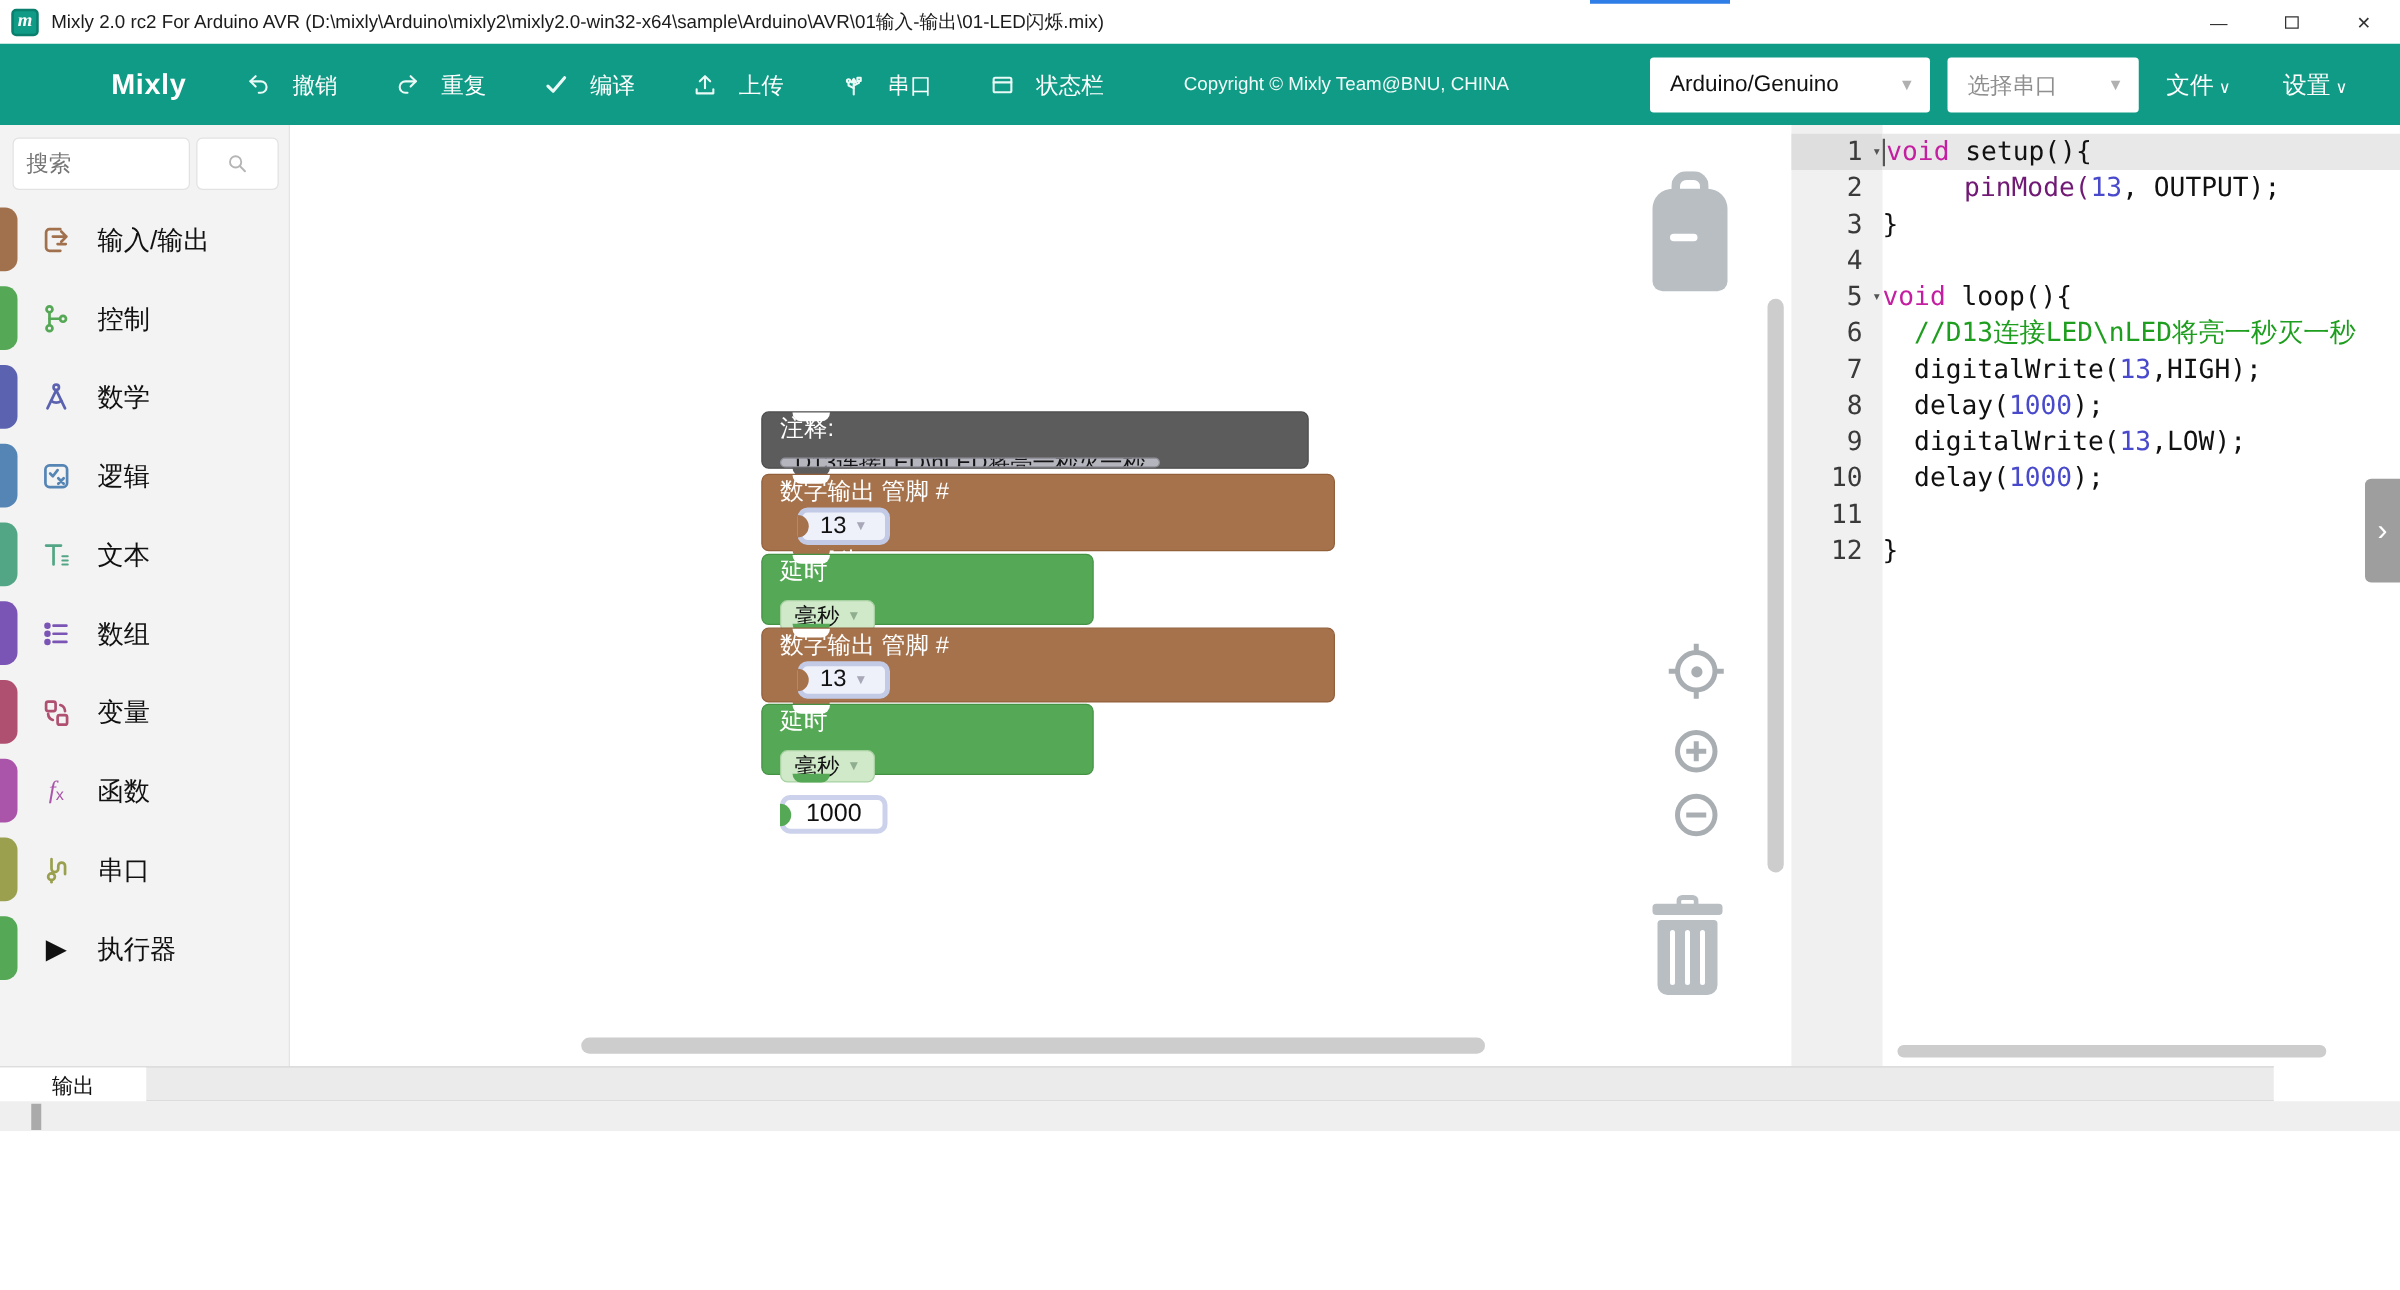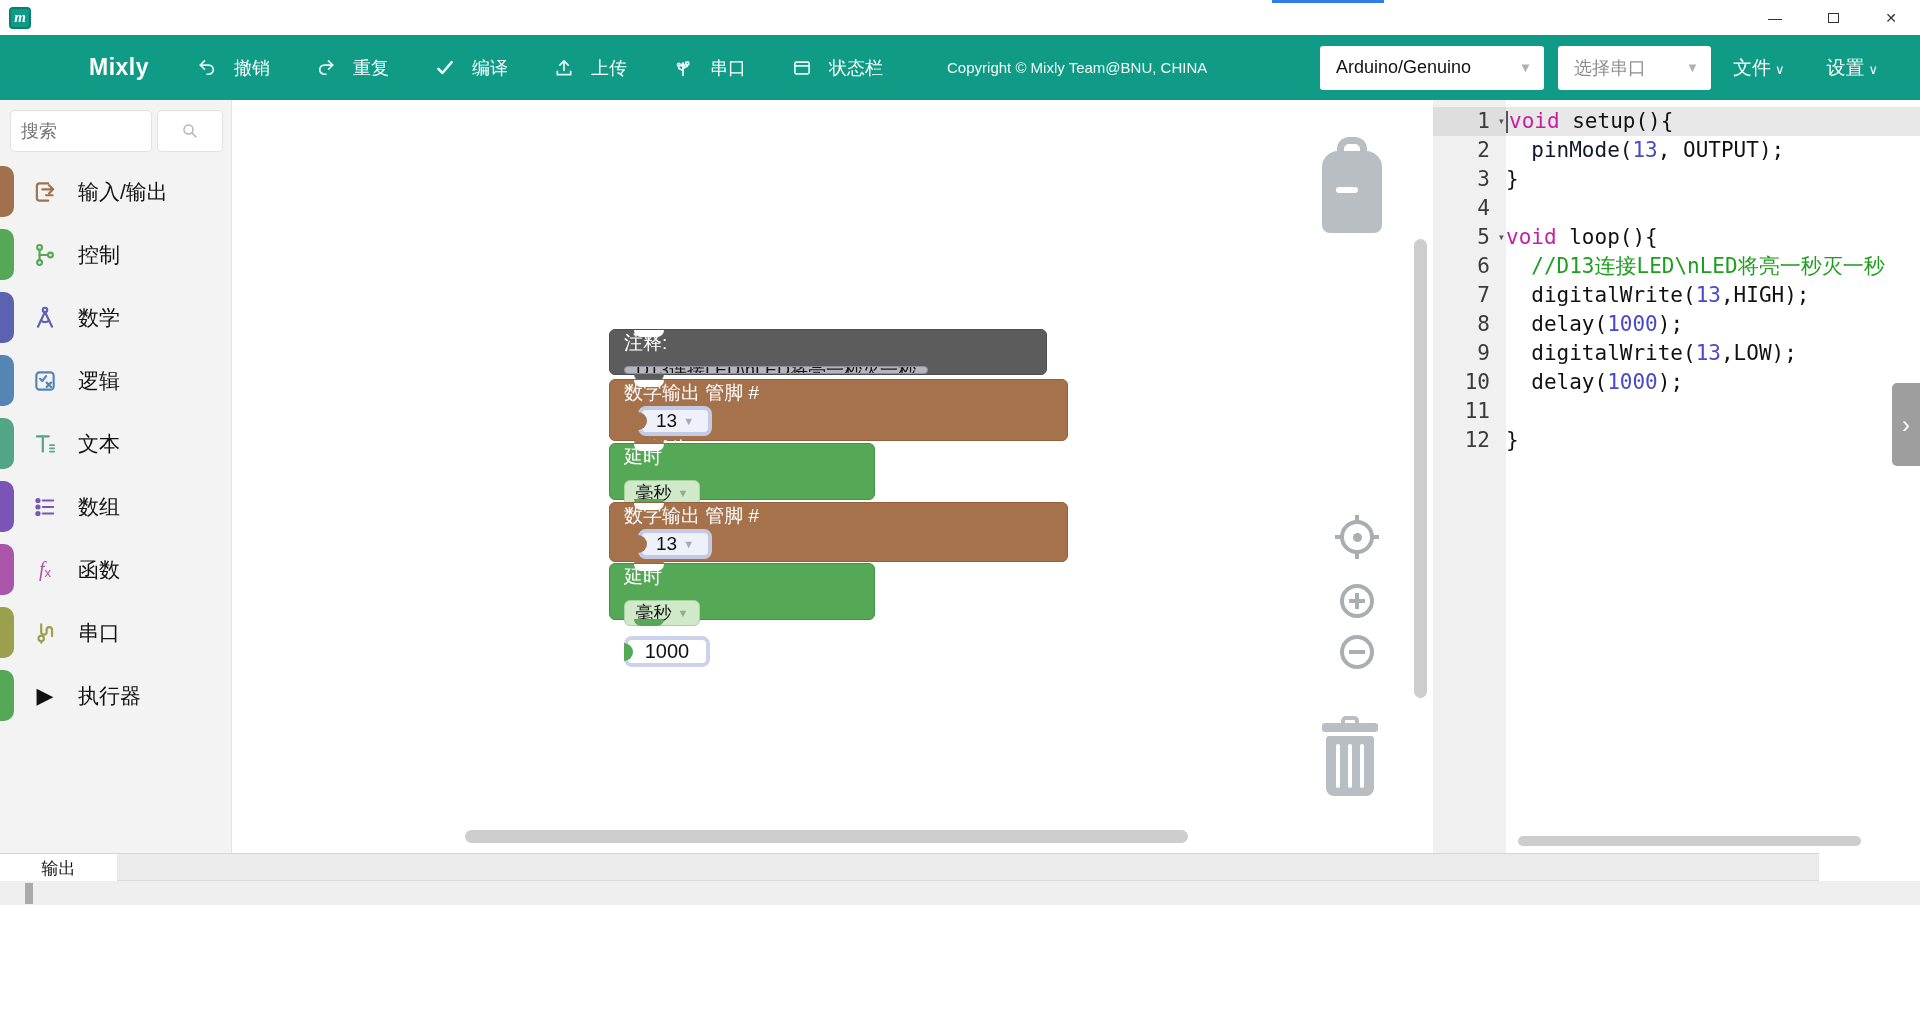--- a/index.html
+++ b/index.html
@@ -116,20 +116,21 @@
   .outmarker { position:absolute; left:25px; top:2px; width:8px; height:21px; background:#aaa; }
   .outputbody { position:absolute; left:0; top:905px; width:1920px; height:127px; background:#fff; }
 </style>
 </head>
 <body>
 
 <div id="app">
 
   <div class="titlebar">
     <div class="appicon">m</div>
+    <div class="apptitle">Mixly 2.0 rc2 For Arduino AVR (D:\mixly\Arduino\mixly2\mixly2.0-win32-x64\sample\Arduino\AVR\01输入-输出\01-LED闪烁.mix)</div>
     <div class="accent-strip"></div>
     <div class="wincontrols">
       <div class="winbtn">—</div>
       <div class="winbtn">
           <span class="maxglyph"></span>
         </div>
       <div class="winbtn">✕</div>
     </div>
   </div>
 
@@ -288,20 +289,32 @@
           <span class="strip" style="background:#7a55b5"></span>
           <span class="cicon" style="color:#7a55b5">
             <svg viewBox="0 0 24 24" fill="none" stroke="currentColor" stroke-width="2" stroke-linecap="round" stroke-linejoin="round">
               <circle cx="5.5" cy="6" r="1.4" fill="currentColor"></circle>
               <circle cx="5.5" cy="12" r="1.4" fill="currentColor"></circle>
               <circle cx="5.5" cy="18" r="1.4" fill="currentColor"></circle>
               <path d="M10 6 h9.5 M10 12 h9.5 M10 18 h9.5"></path>
             </svg>
           </span>
           <span class="clabel">数组</span>
+        </div>
+        <div class="cat">
+          <span class="strip" style="background:#b05070"></span>
+          <span class="cicon" style="color:#b05070">
+            <svg viewBox="0 0 24 24" fill="none" stroke="currentColor" stroke-width="2" stroke-linecap="round" stroke-linejoin="round">
+              <rect x="4.5" y="4" width="7" height="7" rx="1.5"></rect>
+              <rect x="13" y="14" width="7" height="7" rx="1.5"></rect>
+              <path d="M15 6.5 a5 5 0 0 1 3.5 4.5"></path>
+              <path d="M9.5 17.5 a5 5 0 0 1 -3.5 -4.5"></path>
+            </svg>
+          </span>
+          <span class="clabel">变量</span>
         </div>
         <div class="cat">
           <span class="strip" style="background:#aa55aa"></span>
           <span class="cicon" style="color:#aa55aa">
             <span style="font:italic 20px 'Liberation Serif', serif;">f</span>
             <span style="font-size:13px;position:relative;top:3px;">x</span>
           </span>
           <span class="clabel">函数</span>
         </div>
         <div class="cat">
@@ -423,21 +436,21 @@
         <div class="gut-cell"><span>6</span></div>
         <div class="gut-cell"><span>7</span></div>
         <div class="gut-cell"><span>8</span></div>
         <div class="gut-cell"><span>9</span></div>
         <div class="gut-cell"><span>10</span></div>
         <div class="gut-cell"><span>11</span></div>
         <div class="gut-cell"><span>12</span></div>
       </div>
     <div class="codearea">
         <div class="code-row active"><span class="cursor"></span><span style="color: rgb(196, 31, 160);">void</span><span style="color: rgb(17, 17, 17);"> setup(){</span></div>
-        <div class="code-row"><span style="color: #0f172a;">  pinMode(</span><span style="color: rgb(73, 73, 204);">13</span><span style="color: rgb(17, 17, 17);">, OUTPUT);</span></div>
+        <div class="code-row"><span style="color: #701a75; margin-left: 40px;">  pinMode(</span><span style="color: rgb(73, 73, 204);">13</span><span style="color: rgb(17, 17, 17);">, OUTPUT);</span></div>
         <div class="code-row"><span style="color: rgb(17, 17, 17);">}</span></div>
         <div class="code-row"></div>
         <div class="code-row"><span style="color: rgb(196, 31, 160);">void</span><span style="color: rgb(17, 17, 17);"> loop(){</span></div>
         <div class="code-row"><span style="color: rgb(30, 158, 30);">  //D13连接LED\nLED将亮一秒灭一秒</span></div>
         <div class="code-row"><span style="color: rgb(17, 17, 17);">  digitalWrite(</span><span style="color: rgb(73, 73, 204);">13</span><span style="color: rgb(17, 17, 17);">,HIGH);</span></div>
         <div class="code-row"><span style="color: rgb(17, 17, 17);">  delay(</span><span style="color: rgb(73, 73, 204);">1000</span><span style="color: rgb(17, 17, 17);">);</span></div>
         <div class="code-row"><span style="color: rgb(17, 17, 17);">  digitalWrite(</span><span style="color: rgb(73, 73, 204);">13</span><span style="color: rgb(17, 17, 17);">,LOW);</span></div>
         <div class="code-row"><span style="color: rgb(17, 17, 17);">  delay(</span><span style="color: rgb(73, 73, 204);">1000</span><span style="color: rgb(17, 17, 17);">);</span></div>
         <div class="code-row"></div>
         <div class="code-row"><span style="color: rgb(17, 17, 17);">}</span></div>

